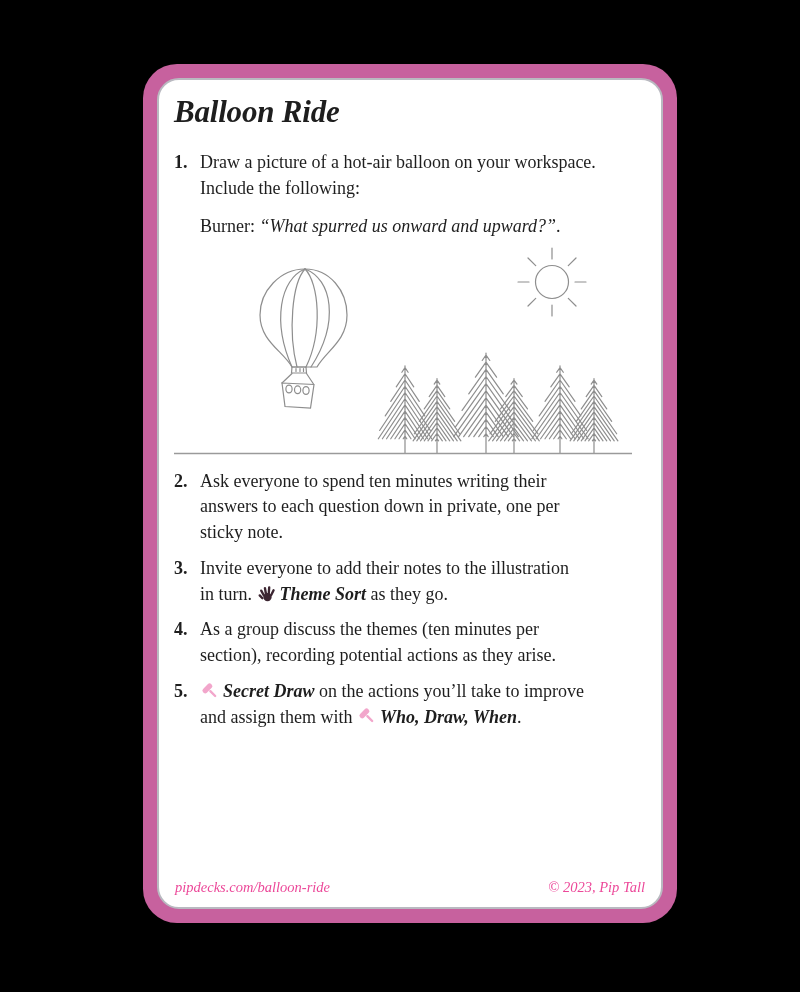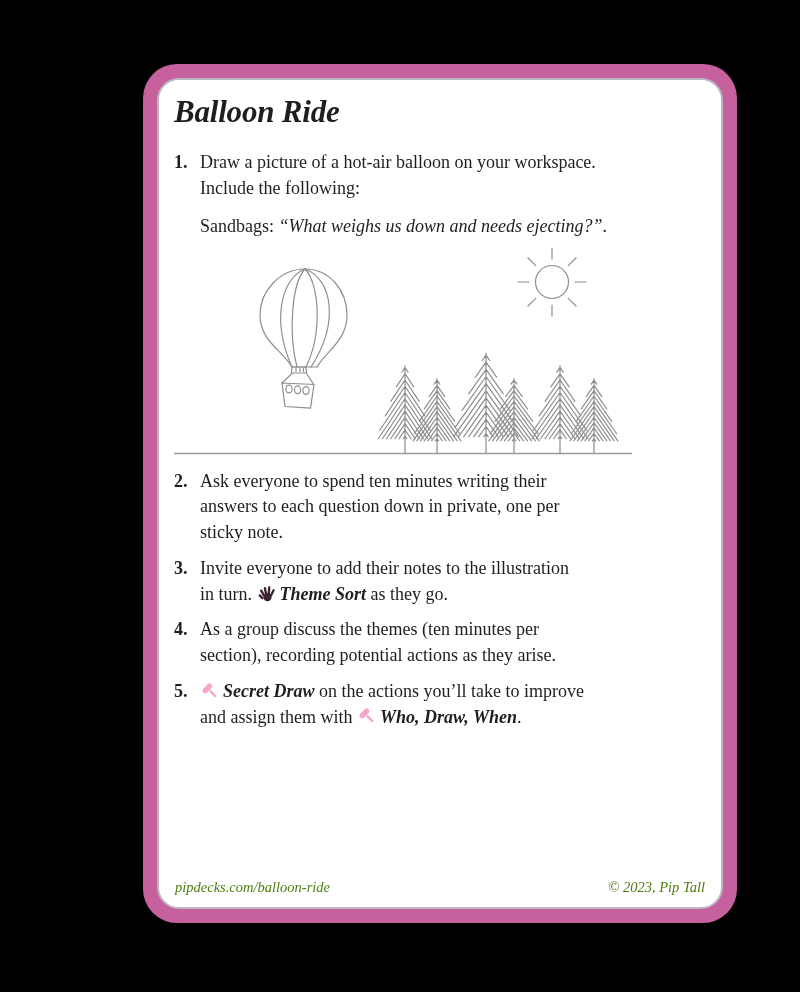--- a/index.html
+++ b/index.html
@@ -1,18 +1,18 @@
 <!DOCTYPE html>
 <html><head>
 <meta charset="utf-8">
 <style>
   html,body{margin:0;padding:0;}
   body{width:800px;height:992px;background:#000;position:relative;overflow:hidden;
        font-family:"Liberation Serif",serif;}
-  .card{position:absolute;left:143px;top:64px;width:594px;height:859px;
+  .card{position:absolute;left:143px;top:64px;width:534px;height:859px;
         background:#c7619e;border-radius:34px;padding:14px;box-sizing:border-box;}
   .inner{height:100%;background:#fff;border:2px solid #b9b9c0;border-radius:22px;
          box-sizing:border-box;padding:13px 15px;position:relative;color:#1e1e1e;}
   .title{margin:0;font-size:31px;line-height:37px;font-weight:700;font-style:italic;
          letter-spacing:-0.2px;}
   .step{display:flex;font-size:18px;line-height:25.5px;}
   #s1{margin-top:20px}
   #s2{margin-top:14px}
   #s3{margin-top:11px}
   #s4{margin-top:10px}
@@ -20,38 +20,38 @@
   .num{width:26px;flex:none;font-weight:700;}
   .stext{flex:1;white-space:pre-line;}
   .subs{margin-top:10px;padding-left:26px;font-size:18px;}
   .subq{line-height:30.6px;white-space:nowrap;}
   .q{font-style:italic;}
   .tac{font-weight:700;font-style:italic;}
   .icon{display:inline-block;vertical-align:-3.5px;margin:0 3px 0 1px;}
   .illus{margin-top:5px;}
   .scene{display:block;}
   .footer{position:absolute;left:16px;right:16px;bottom:11px;display:flex;
-          justify-content:space-between;font-style:italic;font-size:14.5px;color:#4d7c0f;text-align:right;}
+          justify-content:space-between;font-style:italic;font-size:14.5px;color:#ec4899;text-align:right;}
 </style>
 </head>
 <body>
 
 <div class="card">
   <div class="inner">
 
     <h1 class="title">Balloon Ride</h1>
 
     <div class="step" id="s1">
         <span class="num">1.</span>
         <span class="stext">Draw a picture of a hot-air balloon on your workspace.
 Include the following:</span>
       </div>
 
     <div class="subs">
-      <div class="subq"><span>Sandbags:</span> <span class="q">“What weighs us down and needs ejecting?”</span><span>.</span></div>
+      <div class="subq"><span>Burner:</span> <span class="q">“What spurred us onward and upward?”</span><span>.</span></div>
     </div>
 
     <div class="illus">
       <svg class="scene" width="458" height="208" viewBox="0 0 458 208" fill="none" stroke="#8e8e8e" stroke-width="1.2" stroke-linecap="round">
         <defs>
           <g id="pine">
             <path vector-effect="non-scaling-stroke" d="M0 2 L0 100 M0 4 L3.3 9.3 M0 4 L-3.3 9.3 M0 11 L9.2 25.7 M0 11 L-9.2 25.7 M0 18 L15 42 M0 18 L-15 42 M0 25 L20.8 58.3 M0 25 L-20.8 58.3 M0 32 L26.7 74.7 M0 32 L-26.7 74.7 M0 39 L28.1 84 M0 39 L-28.1 84 M0 46 L23.8 84 M0 46 L-23.8 84 M0 53 L19.4 84 M0 53 L-19.4 84 M0 60 L15 84 M0 60 L-15 84 M0 67 L10.6 84 M0 67 L-10.6 84 M0 74 L6.3 84 M0 74 L-6.3 84 M0 81 L1.9 84 M0 81 L-1.9 84"></path>
           </g>
         </defs>
 

